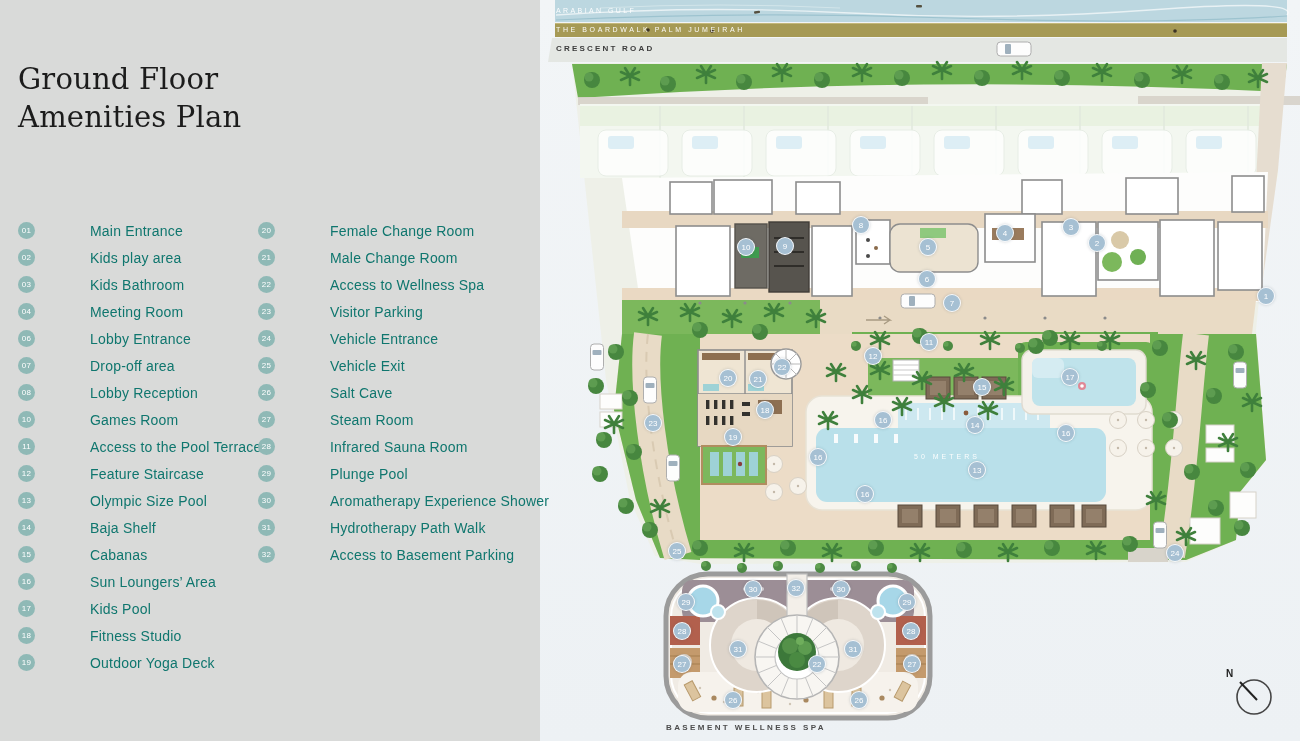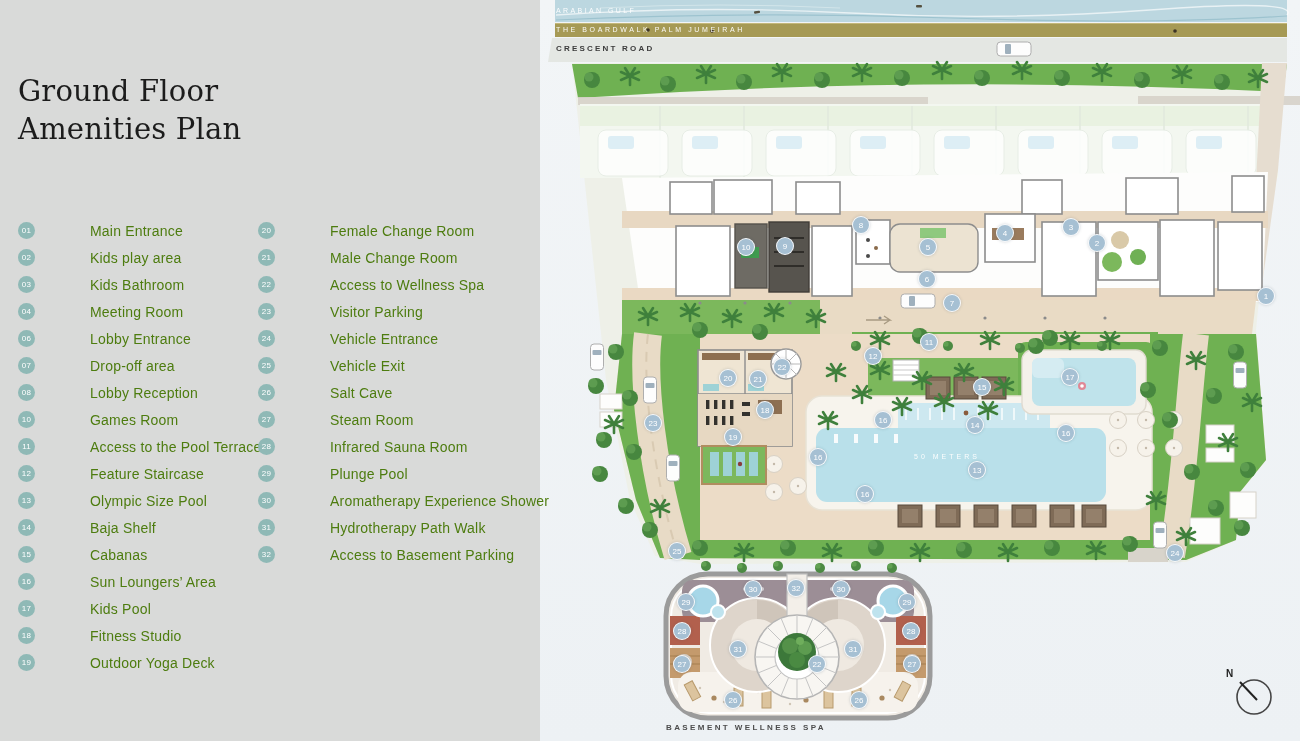--- a/index.html
+++ b/index.html
@@ -3,28 +3,28 @@
 <meta charset="utf-8">
 <style>
   * { margin:0; padding:0; box-sizing:border-box; }
   html,body { width:1300px; height:741px; overflow:hidden; }
   body { font-family:"Liberation Sans", sans-serif; background:#eff2f5; }
   #stage { position:relative; width:1300px; height:741px; background:linear-gradient(180deg,#f2f5f7 0%,#edf1f4 100%); }
   #plan-svg { position:absolute; left:0; top:0; width:1300px; height:741px; }
 
   
   #panel { position:absolute; left:0; top:0; width:540px; height:741px; background:#d9dad9; z-index:3; }
-  #title { position:absolute; left:18px; top:60px; font-family:"DejaVu Serif","Liberation Serif",serif; font-size:29px; line-height:38px; color:#1c1c1c; letter-spacing:.2px;margin-top:12px; }
+  #title { position:absolute; left:18px; top:60px; font-family:"DejaVu Serif","Liberation Serif",serif; font-size:29px; line-height:38px; color:#1c1c1c; letter-spacing:.2px; }
   .legend-col { position:absolute; top:217px; }
   #legend-col1 { left:18px; width:230px; }
   #legend-col2 { left:258px; width:270px; }
   .legend-row { display:flex; align-items:center; height:27px;gap:32px; }
   .badge { flex:0 0 17px; width:17px; height:17px; border-radius:50%; background:#8fb9b6; color:#fff;
            font-size:8px; letter-spacing:.2px; display:flex; align-items:center; justify-content:center; }
-  .legend-label { margin-left:23px; font-size:14px; color:#4d7c0f; letter-spacing:.2px; white-space:nowrap; }
+  .legend-label { margin-left:23px; font-size:14px; color:#0f766e; letter-spacing:.2px; white-space:nowrap; }
 
   
   .map-label { position:absolute; z-index:2; white-space:nowrap; }
   #lbl-gulf { left:556px; top:7px; width:731px; font-size:7px; letter-spacing:2.4px; color:rgba(255,255,255,.95); }
   #lbl-boardwalk { left:556px; top:26px; width:731px; font-size:7px; letter-spacing:2.6px; color:rgba(255,255,255,.95); }
   #lbl-road { left:556px; top:44px; width:420px; font-size:8px; font-weight:bold; letter-spacing:2.2px; color:#3b3b3b; }
   #lbl-pool { left:914px; top:453px; width:120px; font-size:7px; letter-spacing:3px; color:rgba(255,255,255,.95); }
   #lbl-spa { left:666px; top:723px; width:264px; font-size:8px; font-weight:bold; letter-spacing:2.4px; color:#4c4c4c; }
   #lbl-compass { left:1226px; top:668px; width:16px; font-size:10px; font-weight:bold; color:#1f1f1f; }
 

